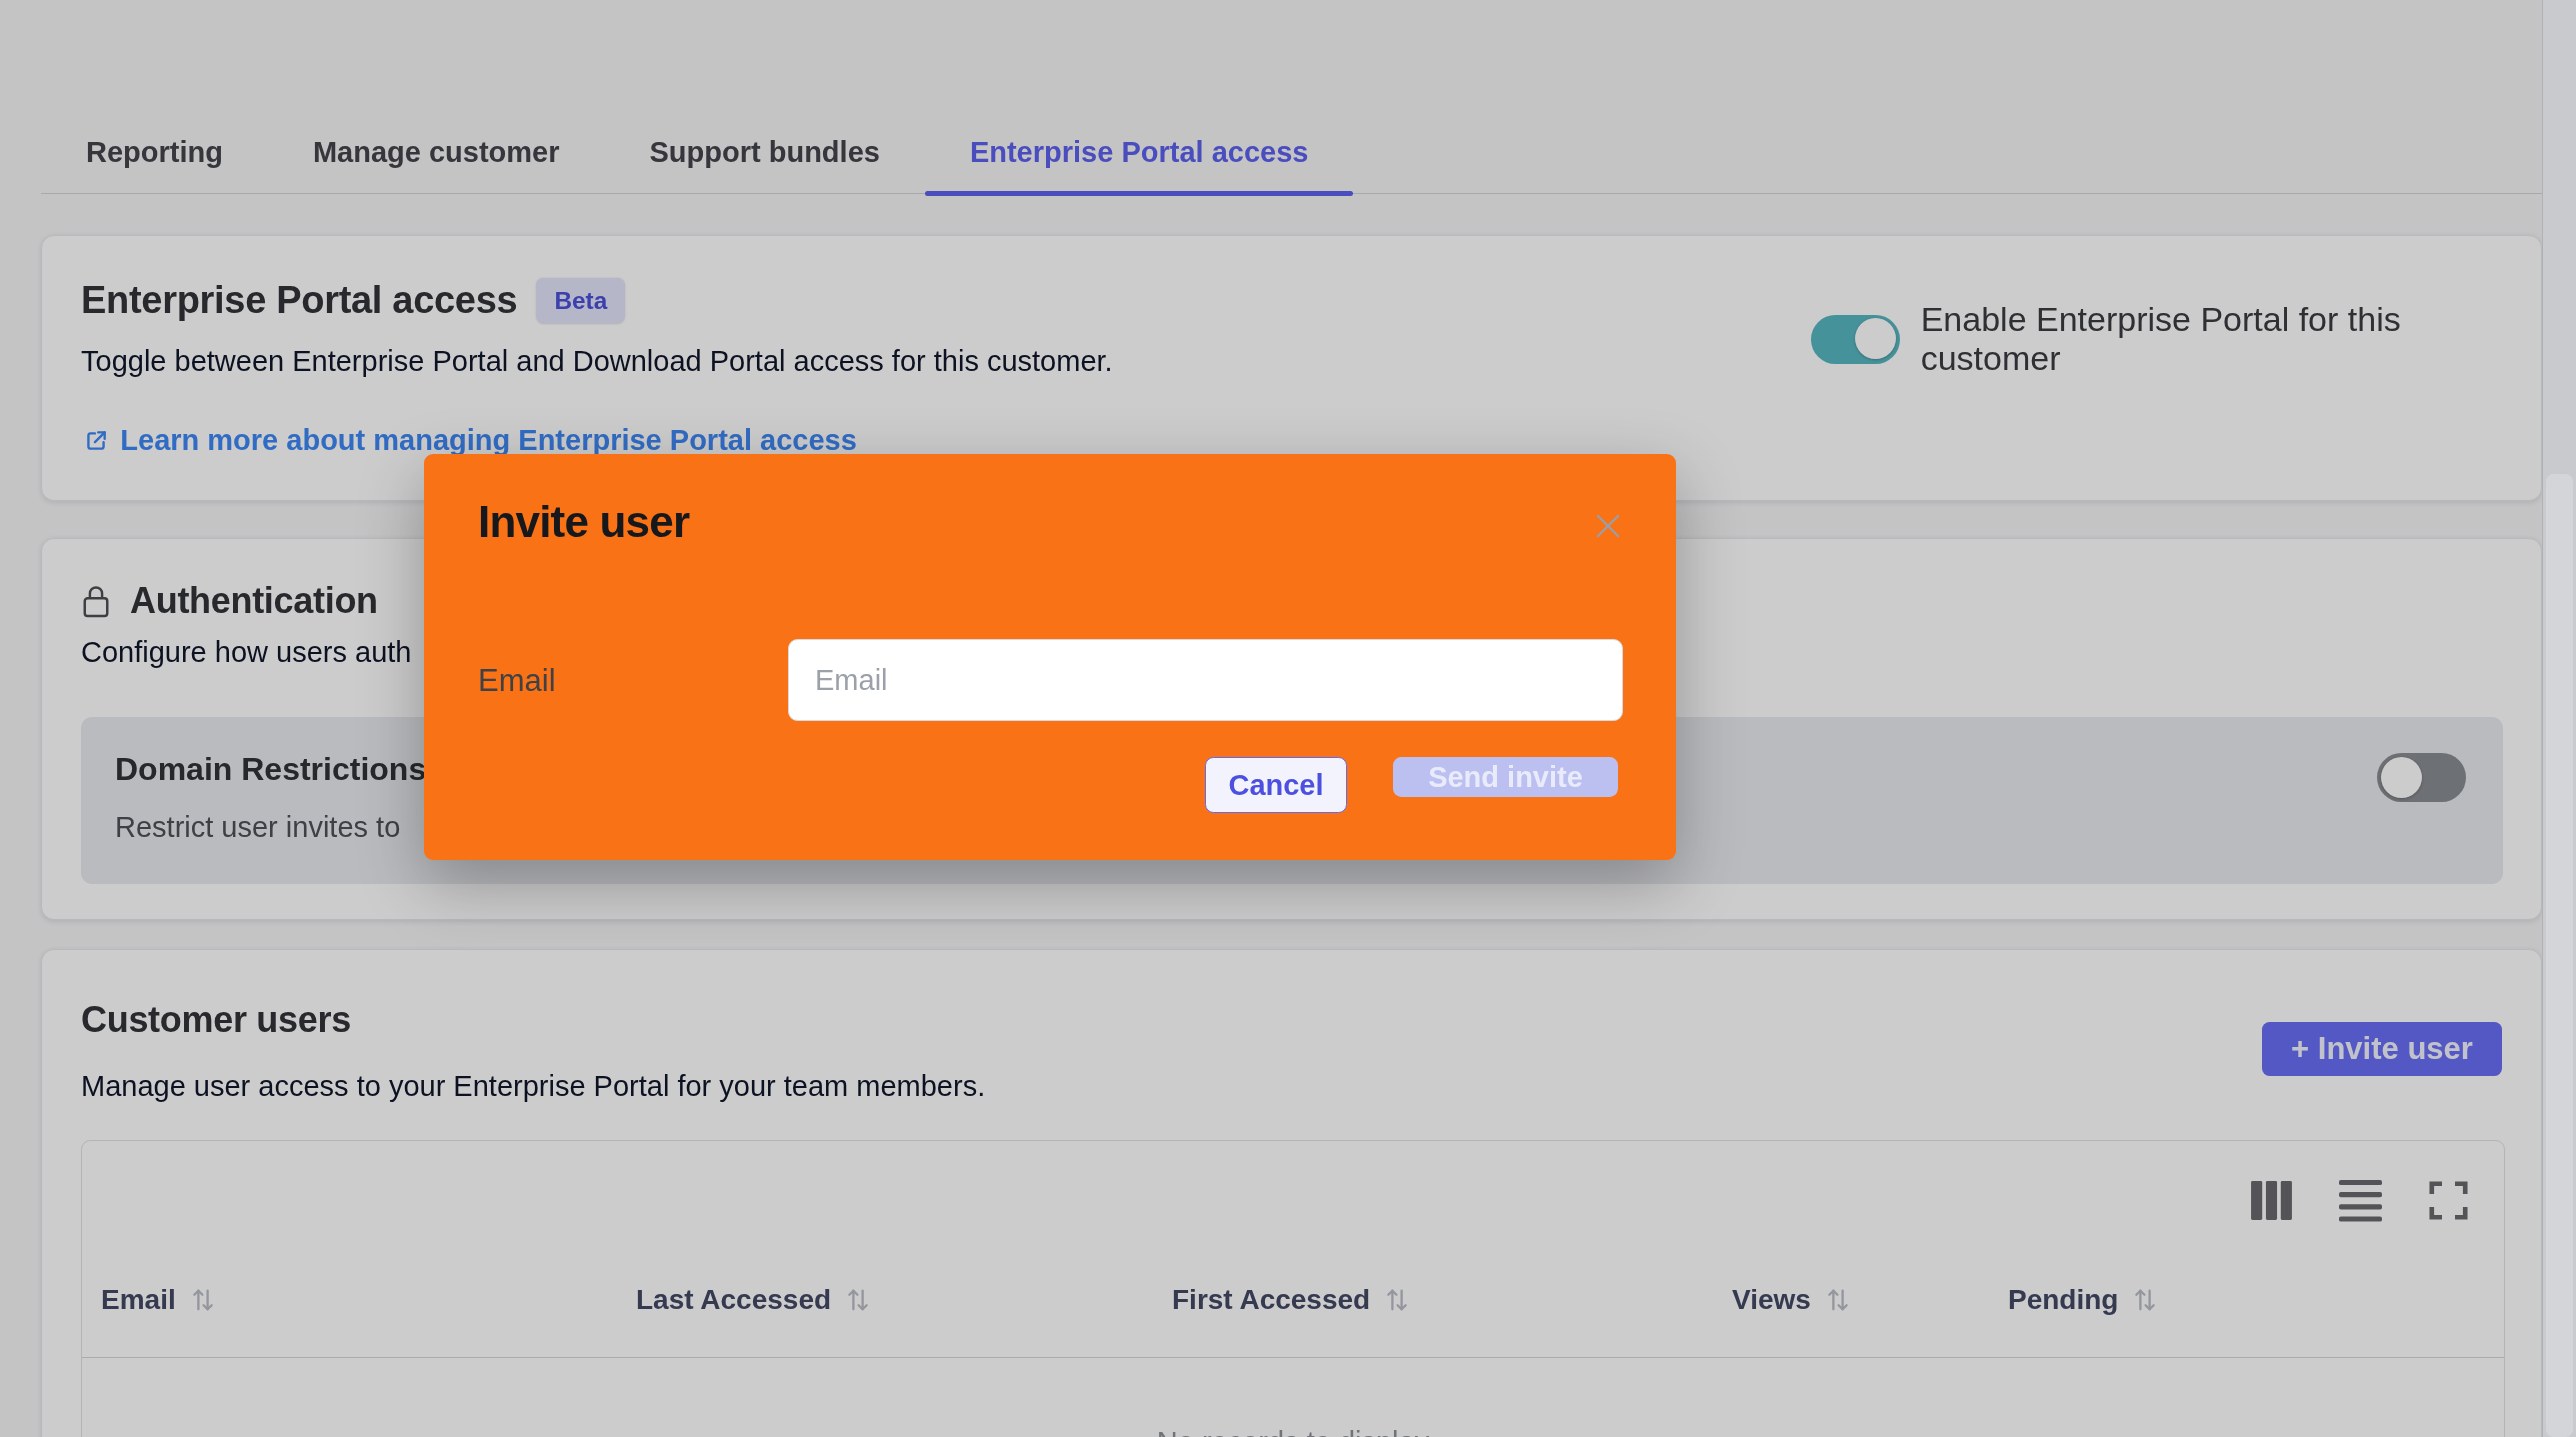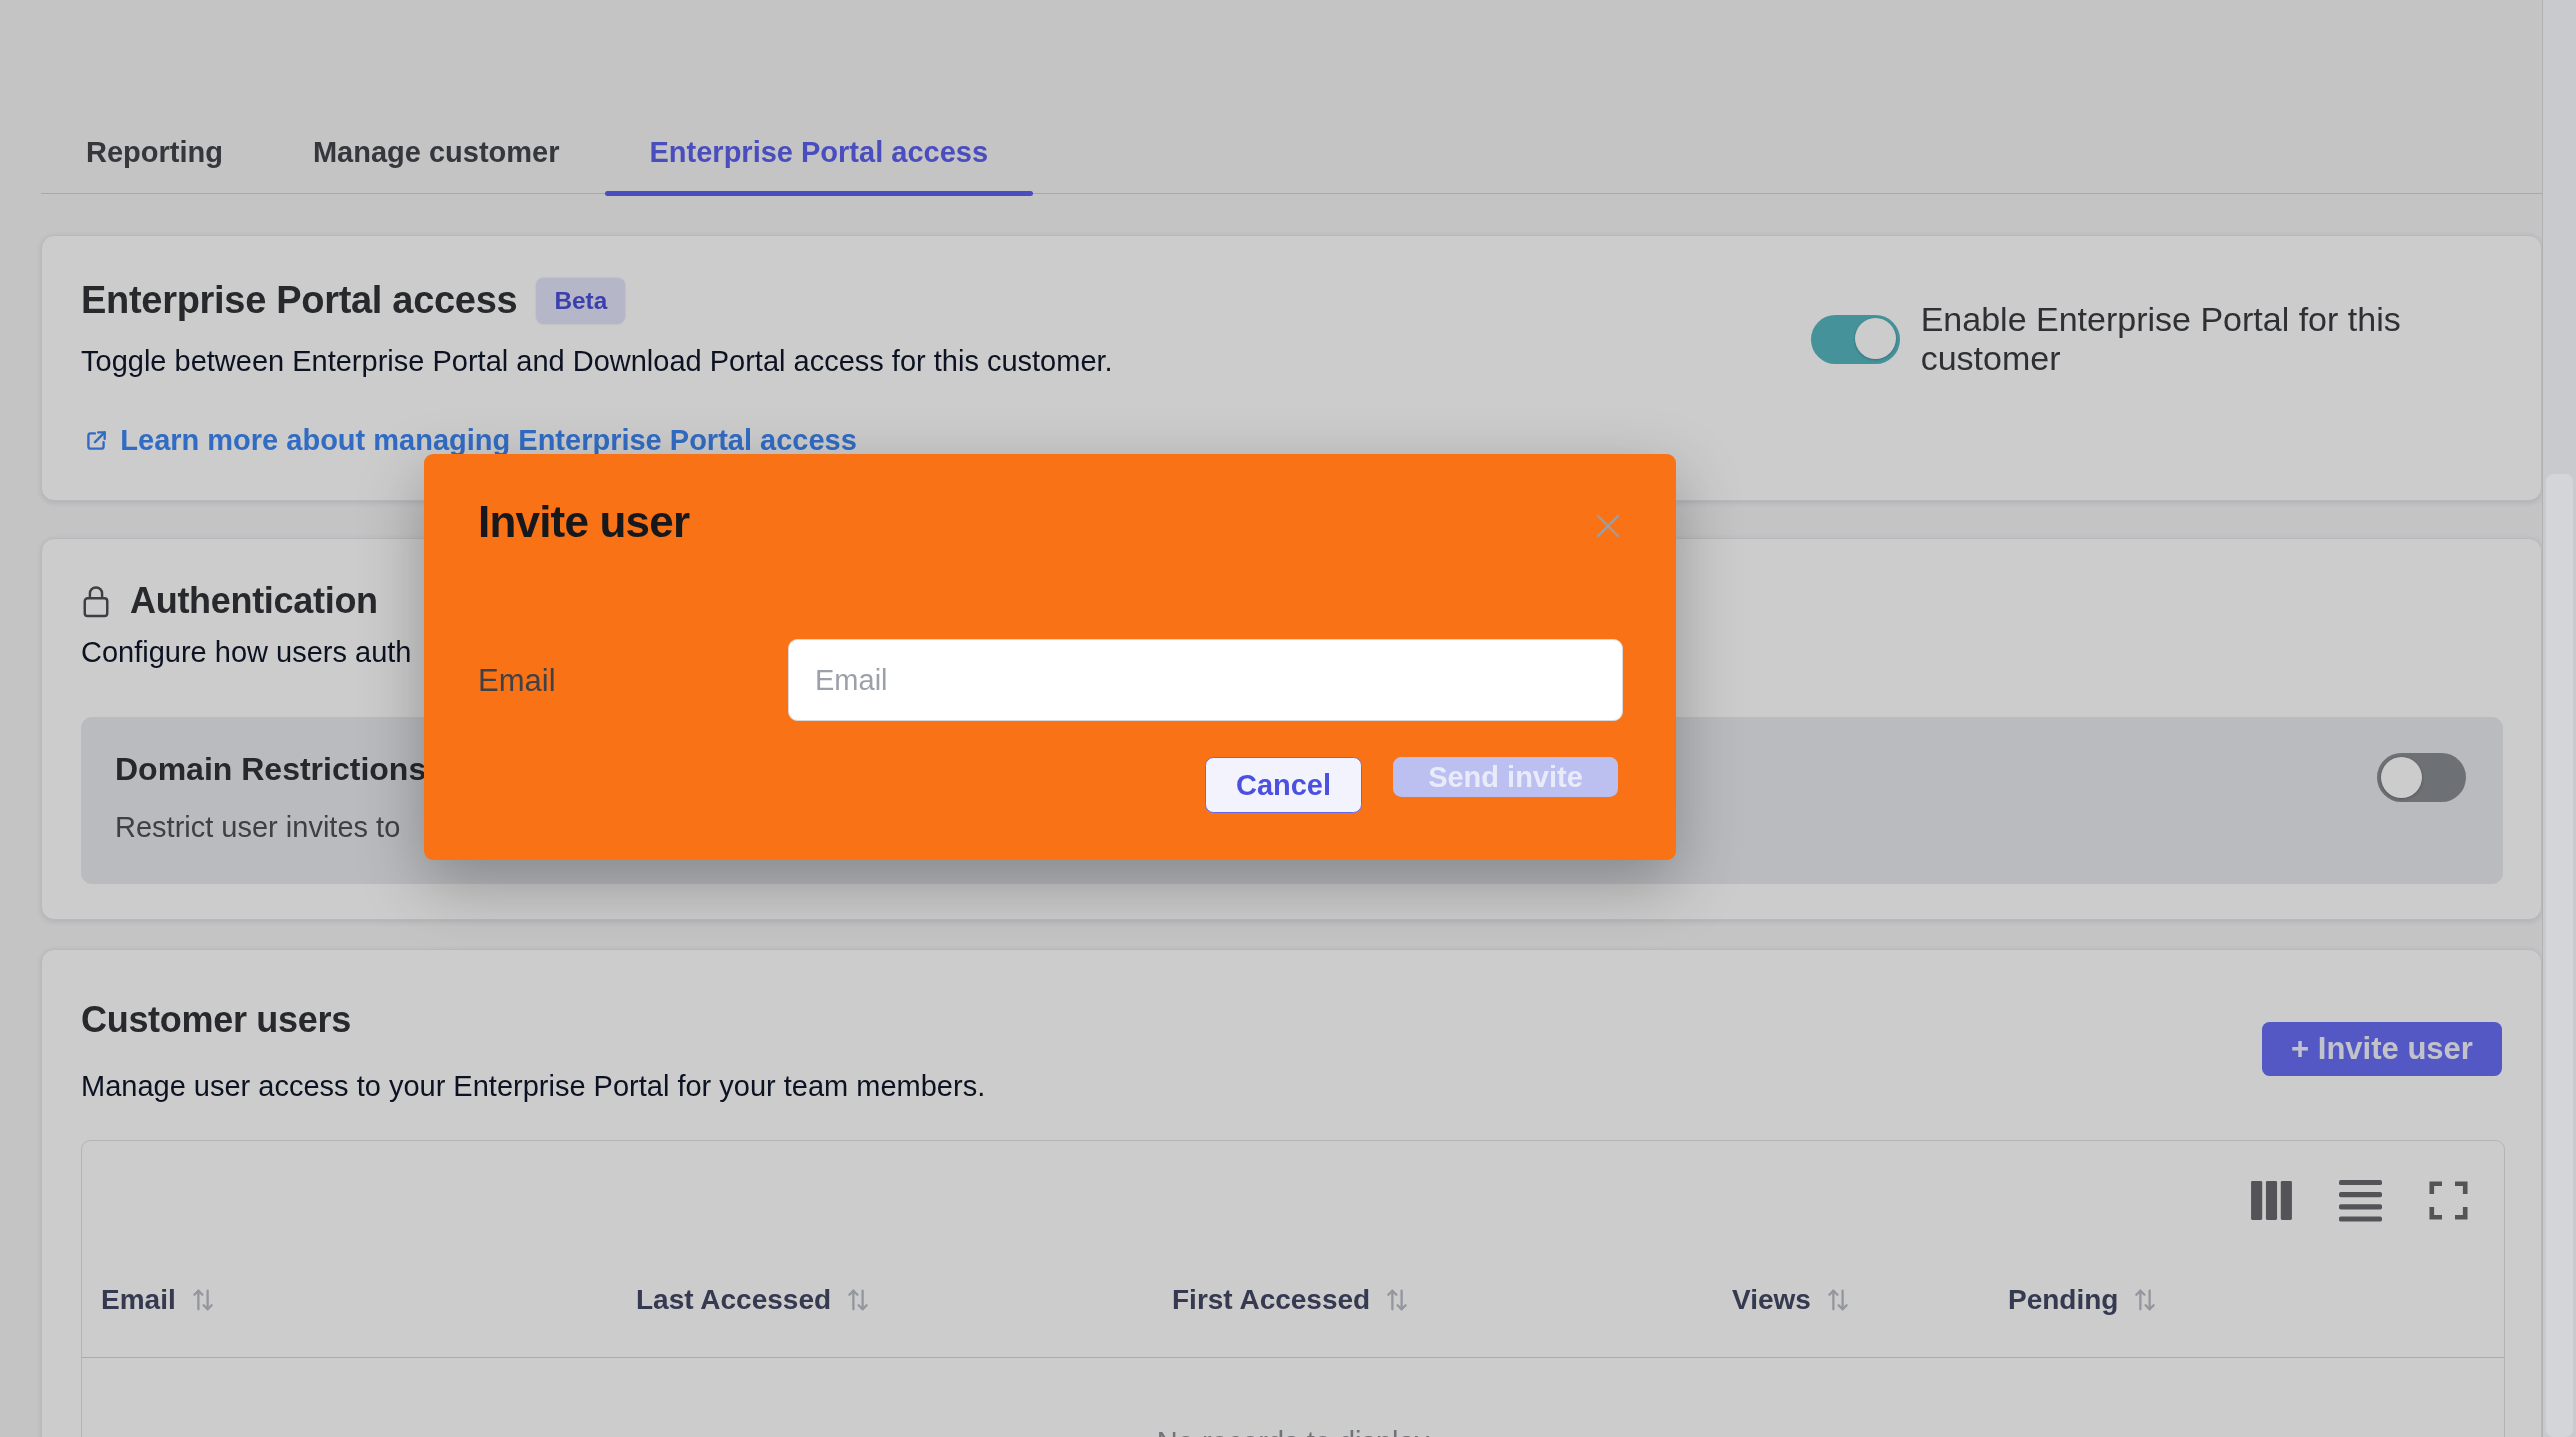--- a/index.html
+++ b/index.html
@@ -70,38 +70,39 @@
   .empty-row{position:absolute;left:0;top:285px;width:100%;text-align:center;font-size:29px;color:#8d9096;}
 
   
   .overlay{position:absolute;inset:0;background:rgba(0,0,0,0.2);z-index:10;}
   .modal{position:absolute;left:424px;top:454px;width:1252px;height:406px;background:#f97316;border-radius:9px;z-index:20;box-shadow:0 22.5px 66px rgba(0,0,0,.28);}
   .modal-title{position:absolute;left:54px;top:43px;font-size:44px;font-weight:700;color:#17181c;letter-spacing:-0.8px;}
   .modal-close{position:absolute;left:1159px;top:47px;width:49px;height:49px;background:none;border:none;cursor:pointer;display:flex;align-items:center;justify-content:center;}
   .modal-label{position:absolute;left:54px;top:209px;font-size:31px;font-weight:500;color:#3f4147;}
   .modal-input{position:absolute;left:364px;top:185px;width:835px;height:82px;border:1.9px solid #d7d9df;border-radius:9.4px;font-size:29px;color:#33353b;padding:0 26px;font-family:inherit;outline:none;background:#fff;}
   .modal-input::placeholder{color:#9ca1a9;}
-  .btn-cancel{position:absolute;left:781px;top:303px;width:157px;height:56px;background:#f2f3fd;border:1.9px solid #6469e8;border-radius:8.5px;color:#4b50e0;font-size:29px;font-weight:700;cursor:pointer;font-family:inherit;}
+  .btn-cancel{position:absolute;left:781px;top:303px;width:142px;height:56px;background:#f2f3fd;border:1.9px solid #6469e8;border-radius:8.5px;color:#4b50e0;font-size:29px;font-weight:700;cursor:pointer;font-family:inherit;}
   .btn-send{position:absolute;left:969px;top:303px;width:225px;height:40px;background:#bcc0f0;border:none;border-radius:8.5px;color:#e9ebfa;font-size:29px;font-weight:700;cursor:default;font-family:inherit;}
 
   
   .scrollbar{position:absolute;right:0;top:0;width:34px;height:1437px;background:#c9cacd;border-left:0.9px solid rgba(0,0,0,.12);z-index:30;}
   .scrollbar .thumb{position:absolute;left:2.8px;right:2.8px;top:474px;height:963px;background:#d3d5d8;border-radius:7.5px;}
 
   svg{display:block;}
 </style>
 </head>
 <body>
 
 <div class="page">
 
 
   <div class="tabs">
     <div class="tab">Reporting</div>
     <div class="tab">Manage customer</div>
+    <div class="tab">Support bundles</div>
     <div class="tab active">Enterprise Portal access</div>
   </div>
 
   <section class="card card1">
     <div class="card-title-row">
       <h1 class="h-xl">Enterprise Portal access</h1>
       <span class="badge">Beta</span>
     </div>
     <p class="body-text desc">Toggle between Enterprise Portal and Download Portal access for this customer.</p>
     <a class="learn-link">

